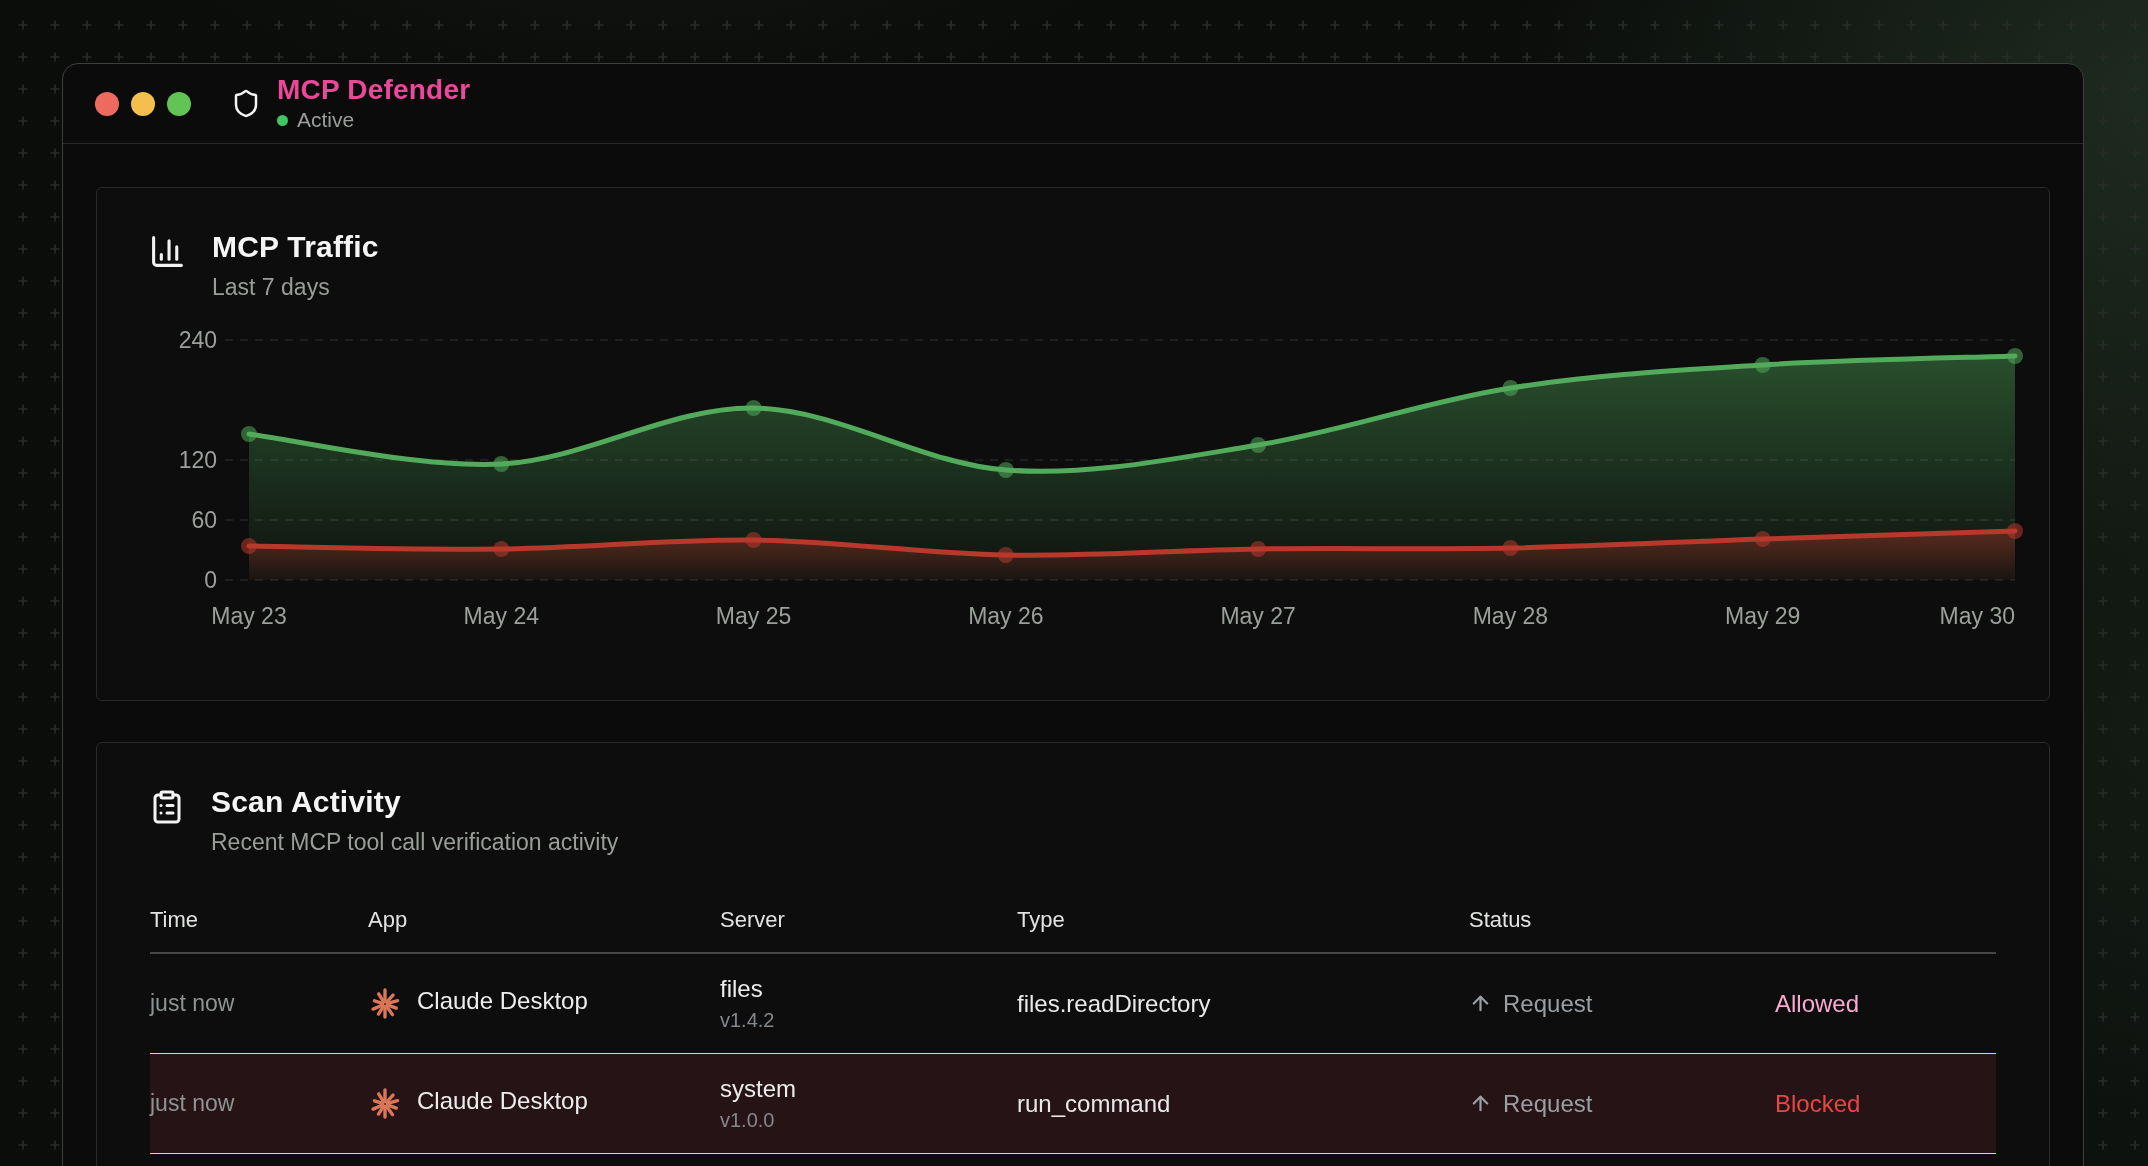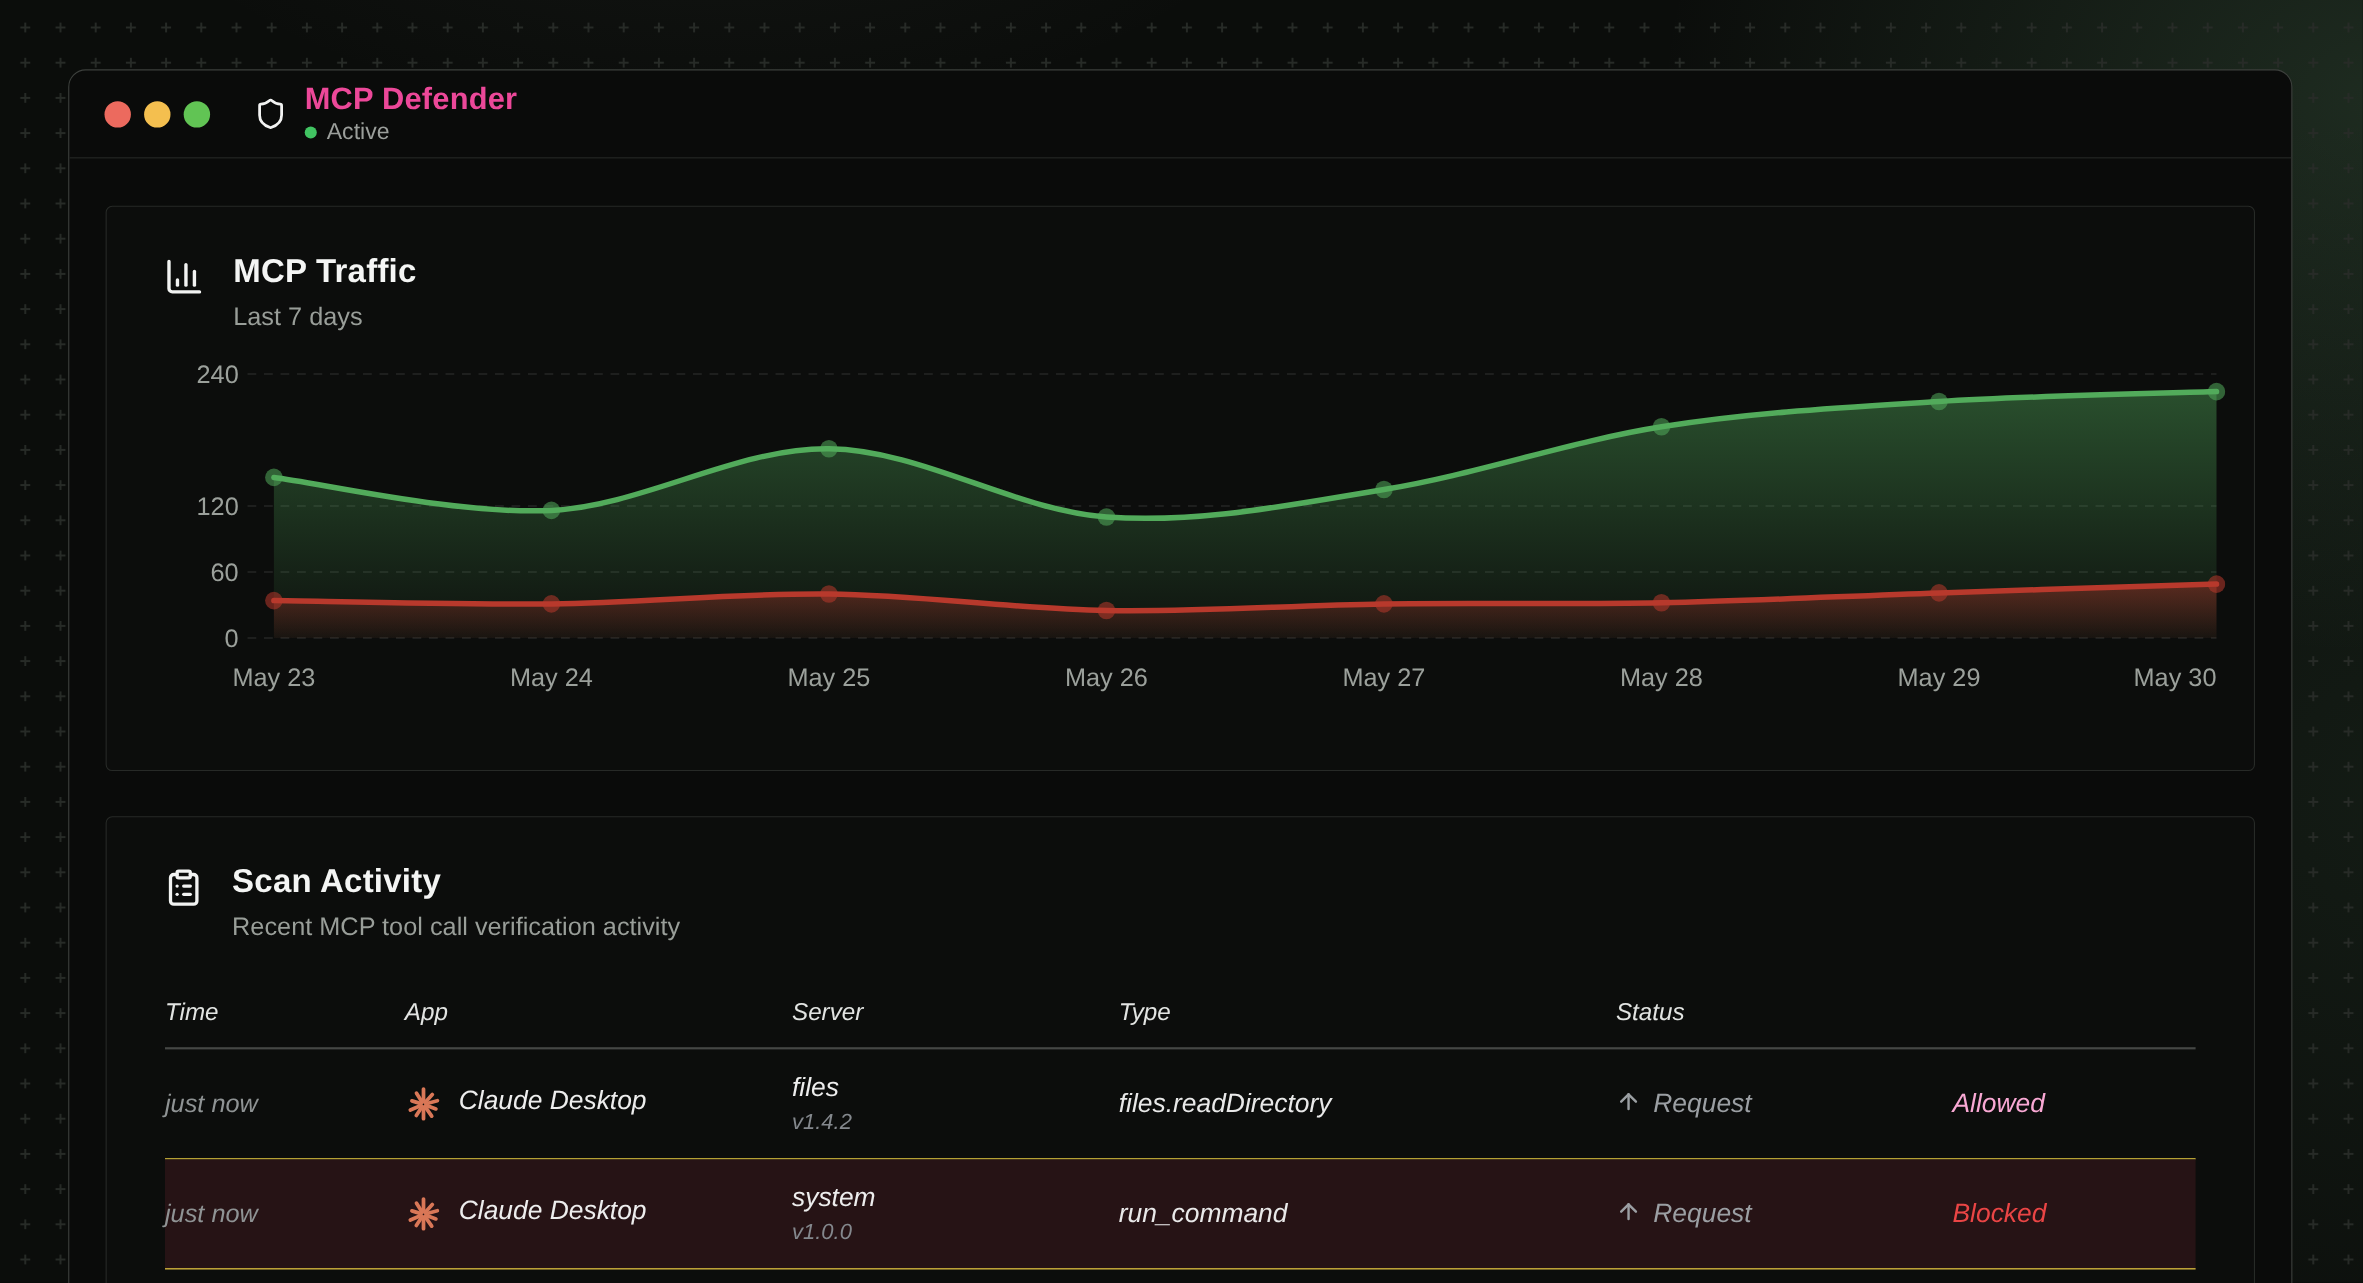--- a/index.html
+++ b/index.html
@@ -42,31 +42,31 @@
   .card-header { display:flex; align-items:flex-start; gap:26px; padding:42px 0 0 52px; }
   .card-header .hicon { margin-top:3px; }
   .card-title { color:#f4f5f4; font-size:30px; font-weight:700; letter-spacing:0.2px; }
   .card-subtitle { color:#999e99; font-size:23px; margin-top:10px; }
 
   .chart-svg { position:absolute; left:52px; top:134px; }
   .chart-svg text { font-family:"Liberation Sans","DejaVu Sans",sans-serif; font-size:23px; fill:#9ba09b; }
   .chart-svg .grid { stroke:rgba(255,255,255,0.10); stroke-width:1.5; stroke-dasharray:8 7; }
 
   .table { margin:32px 53px 0; }
-  .thead, .trow { display:grid; grid-template-columns:218px 352px 297px 452px 306px 1fr; align-items:center;font-style:italic; }
+  .thead, .trow { display:grid; grid-template-columns:218px 352px 297px 452px 306px 1fr; align-items:center; }
   .thead { height:66px; border-bottom:2px solid #454745; }
   .th { color:#e2e4e2; font-size:22px; font-weight:500; }
   .trow { height:100px; border-bottom:1px solid #fde047; }
   .trow.blocked { background:#261315; }
   .cell-time { color:#8f9394; font-size:23px; }
   .cell-app { display:flex; align-items:flex-start; gap:15px; color:#ededed; font-size:24px; }
   .cell-server .srv-name { color:#ededed; font-size:24px; }
   .cell-server .srv-ver  { color:#84888d; font-size:20px; margin-top:6px; }
   .cell-tool { color:#e9e9e9; font-size:24px; }
-  .cell-type { display:flex; align-items:flex-start; gap:11px; color:#9b9fa3; font-size:24px; }
+  .cell-type { display:flex; align-items:center; gap:11px; color:#9b9fa3; font-size:24px; }
   .cell-status { font-size:24px; font-weight:500; }
   .cell-status.ok  { color:#f9a8d4; }
   .cell-status.bad { color:#ea4545; }
 </style>
 </head>
 <body>
 
 <div class="bg"></div>
 <svg class="bg-pattern" width="2148" height="1166">
   <defs>

